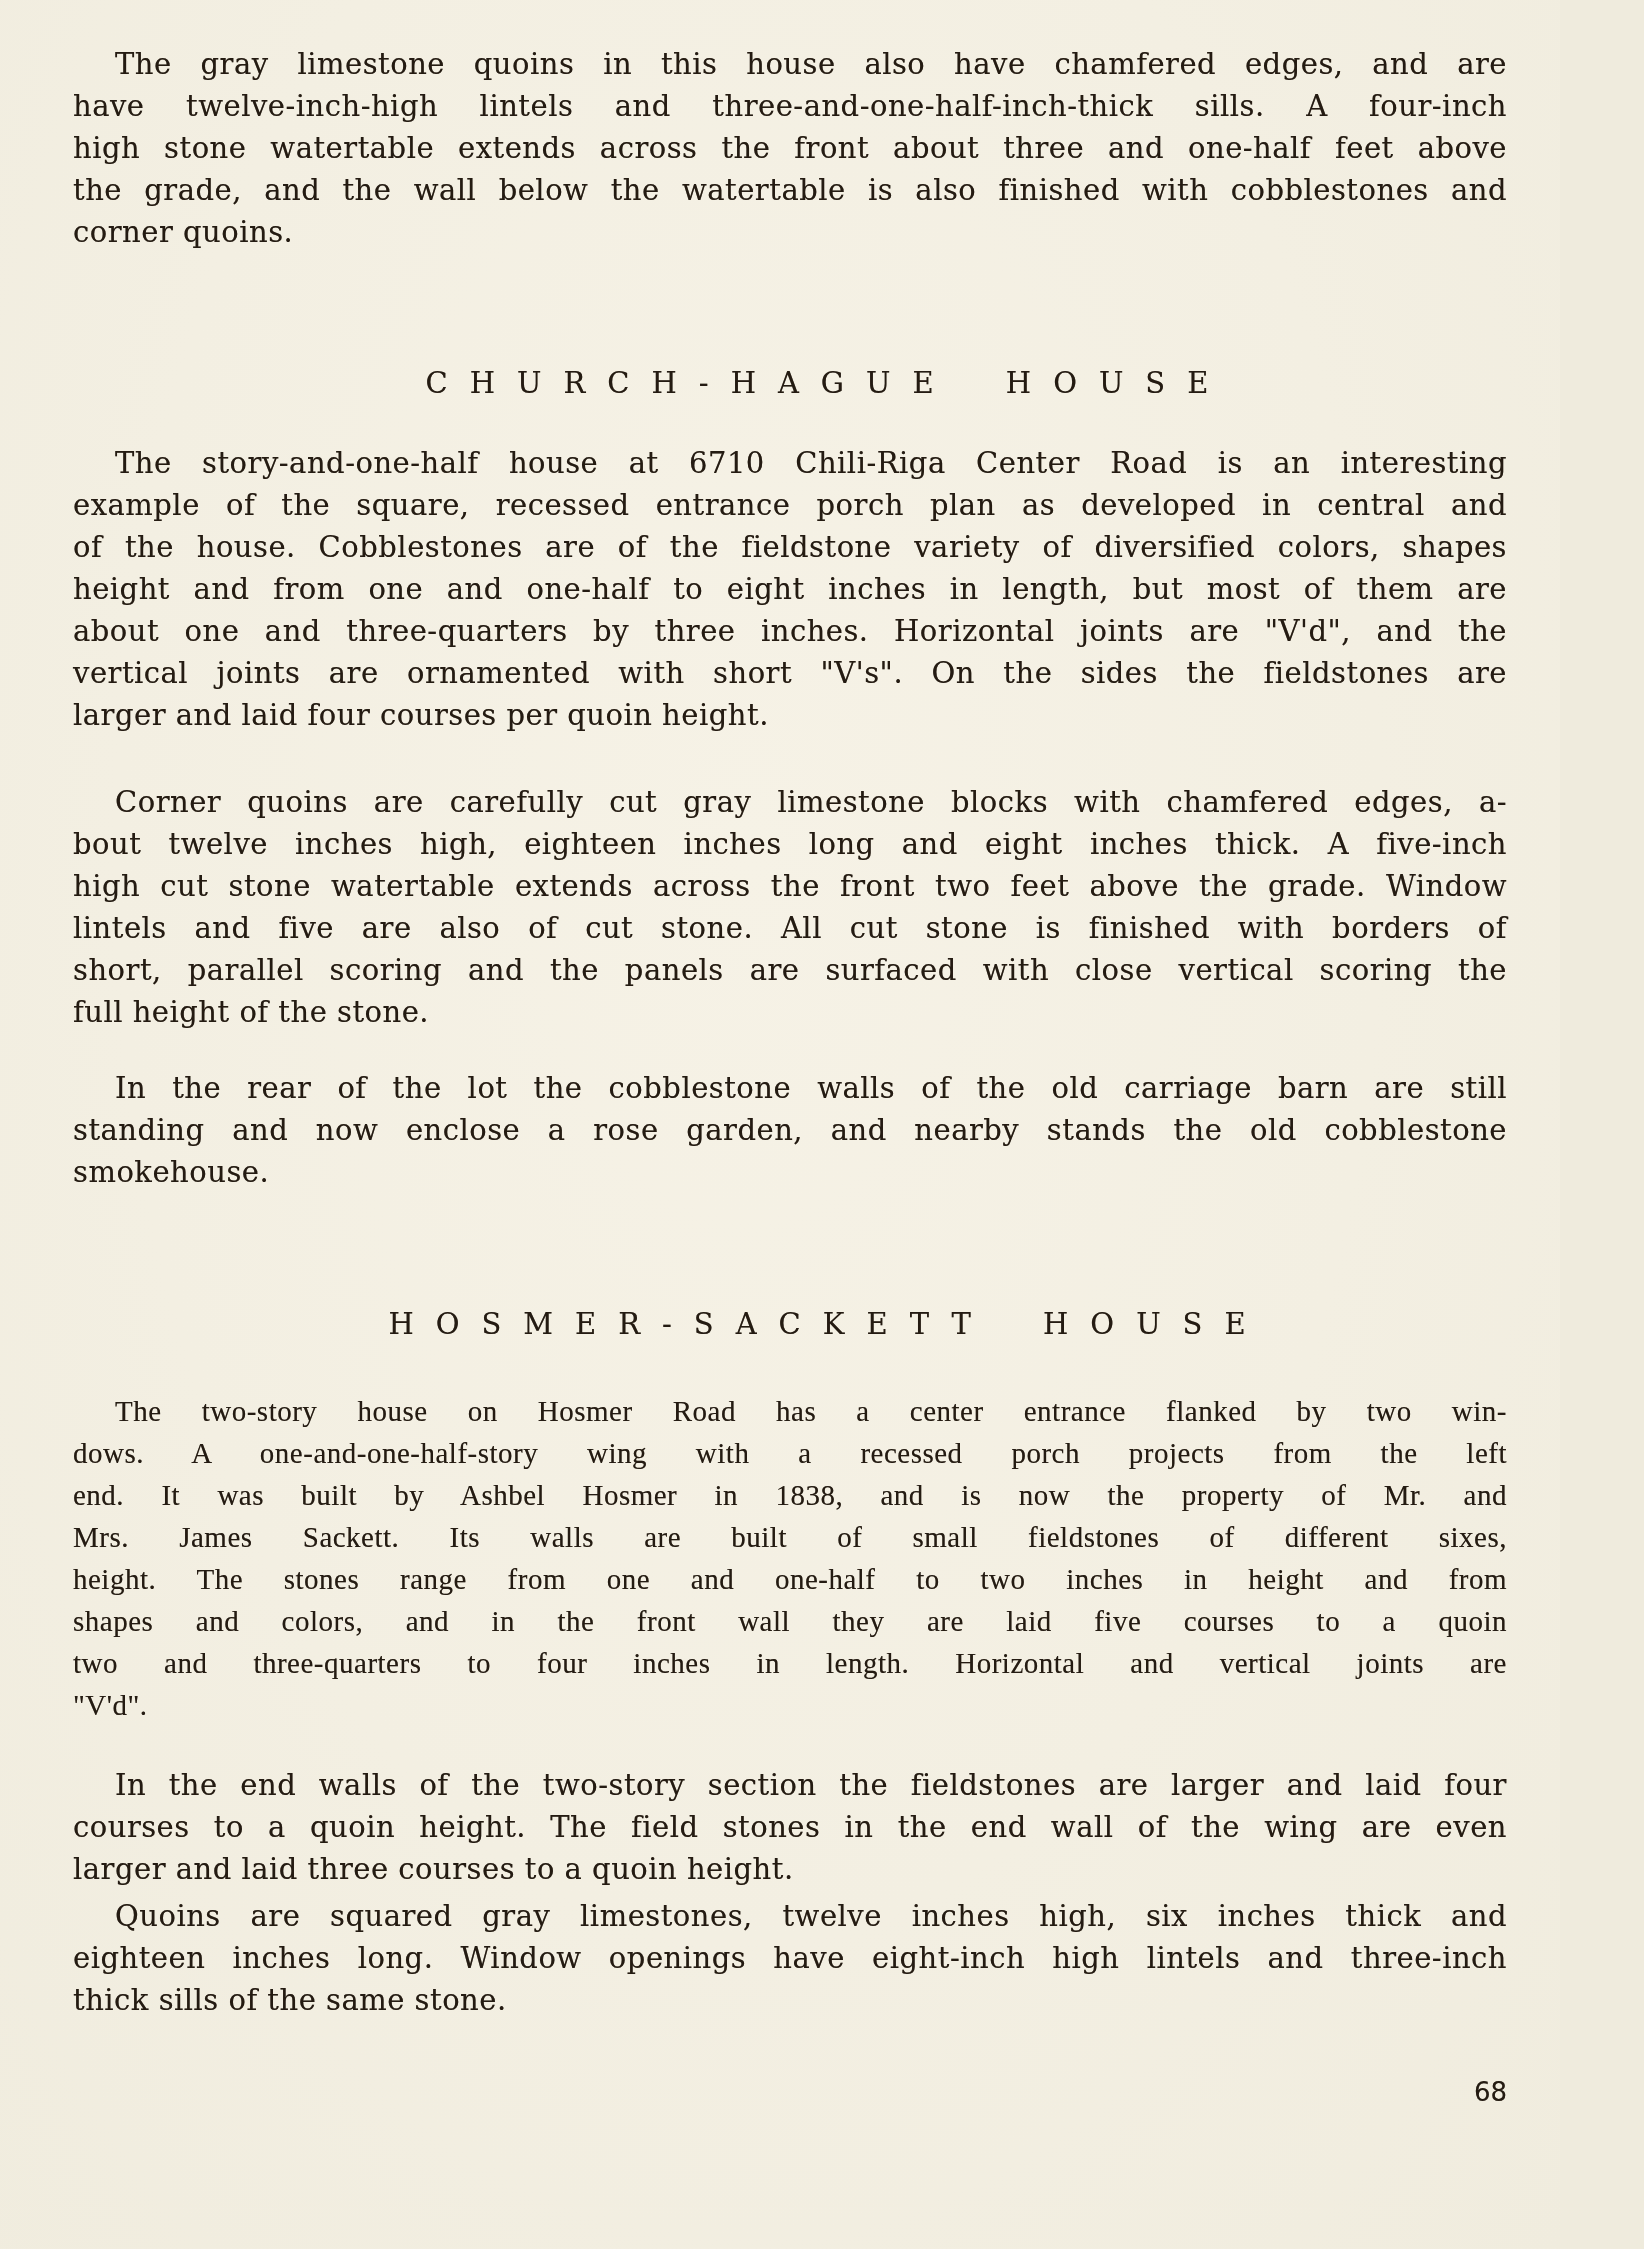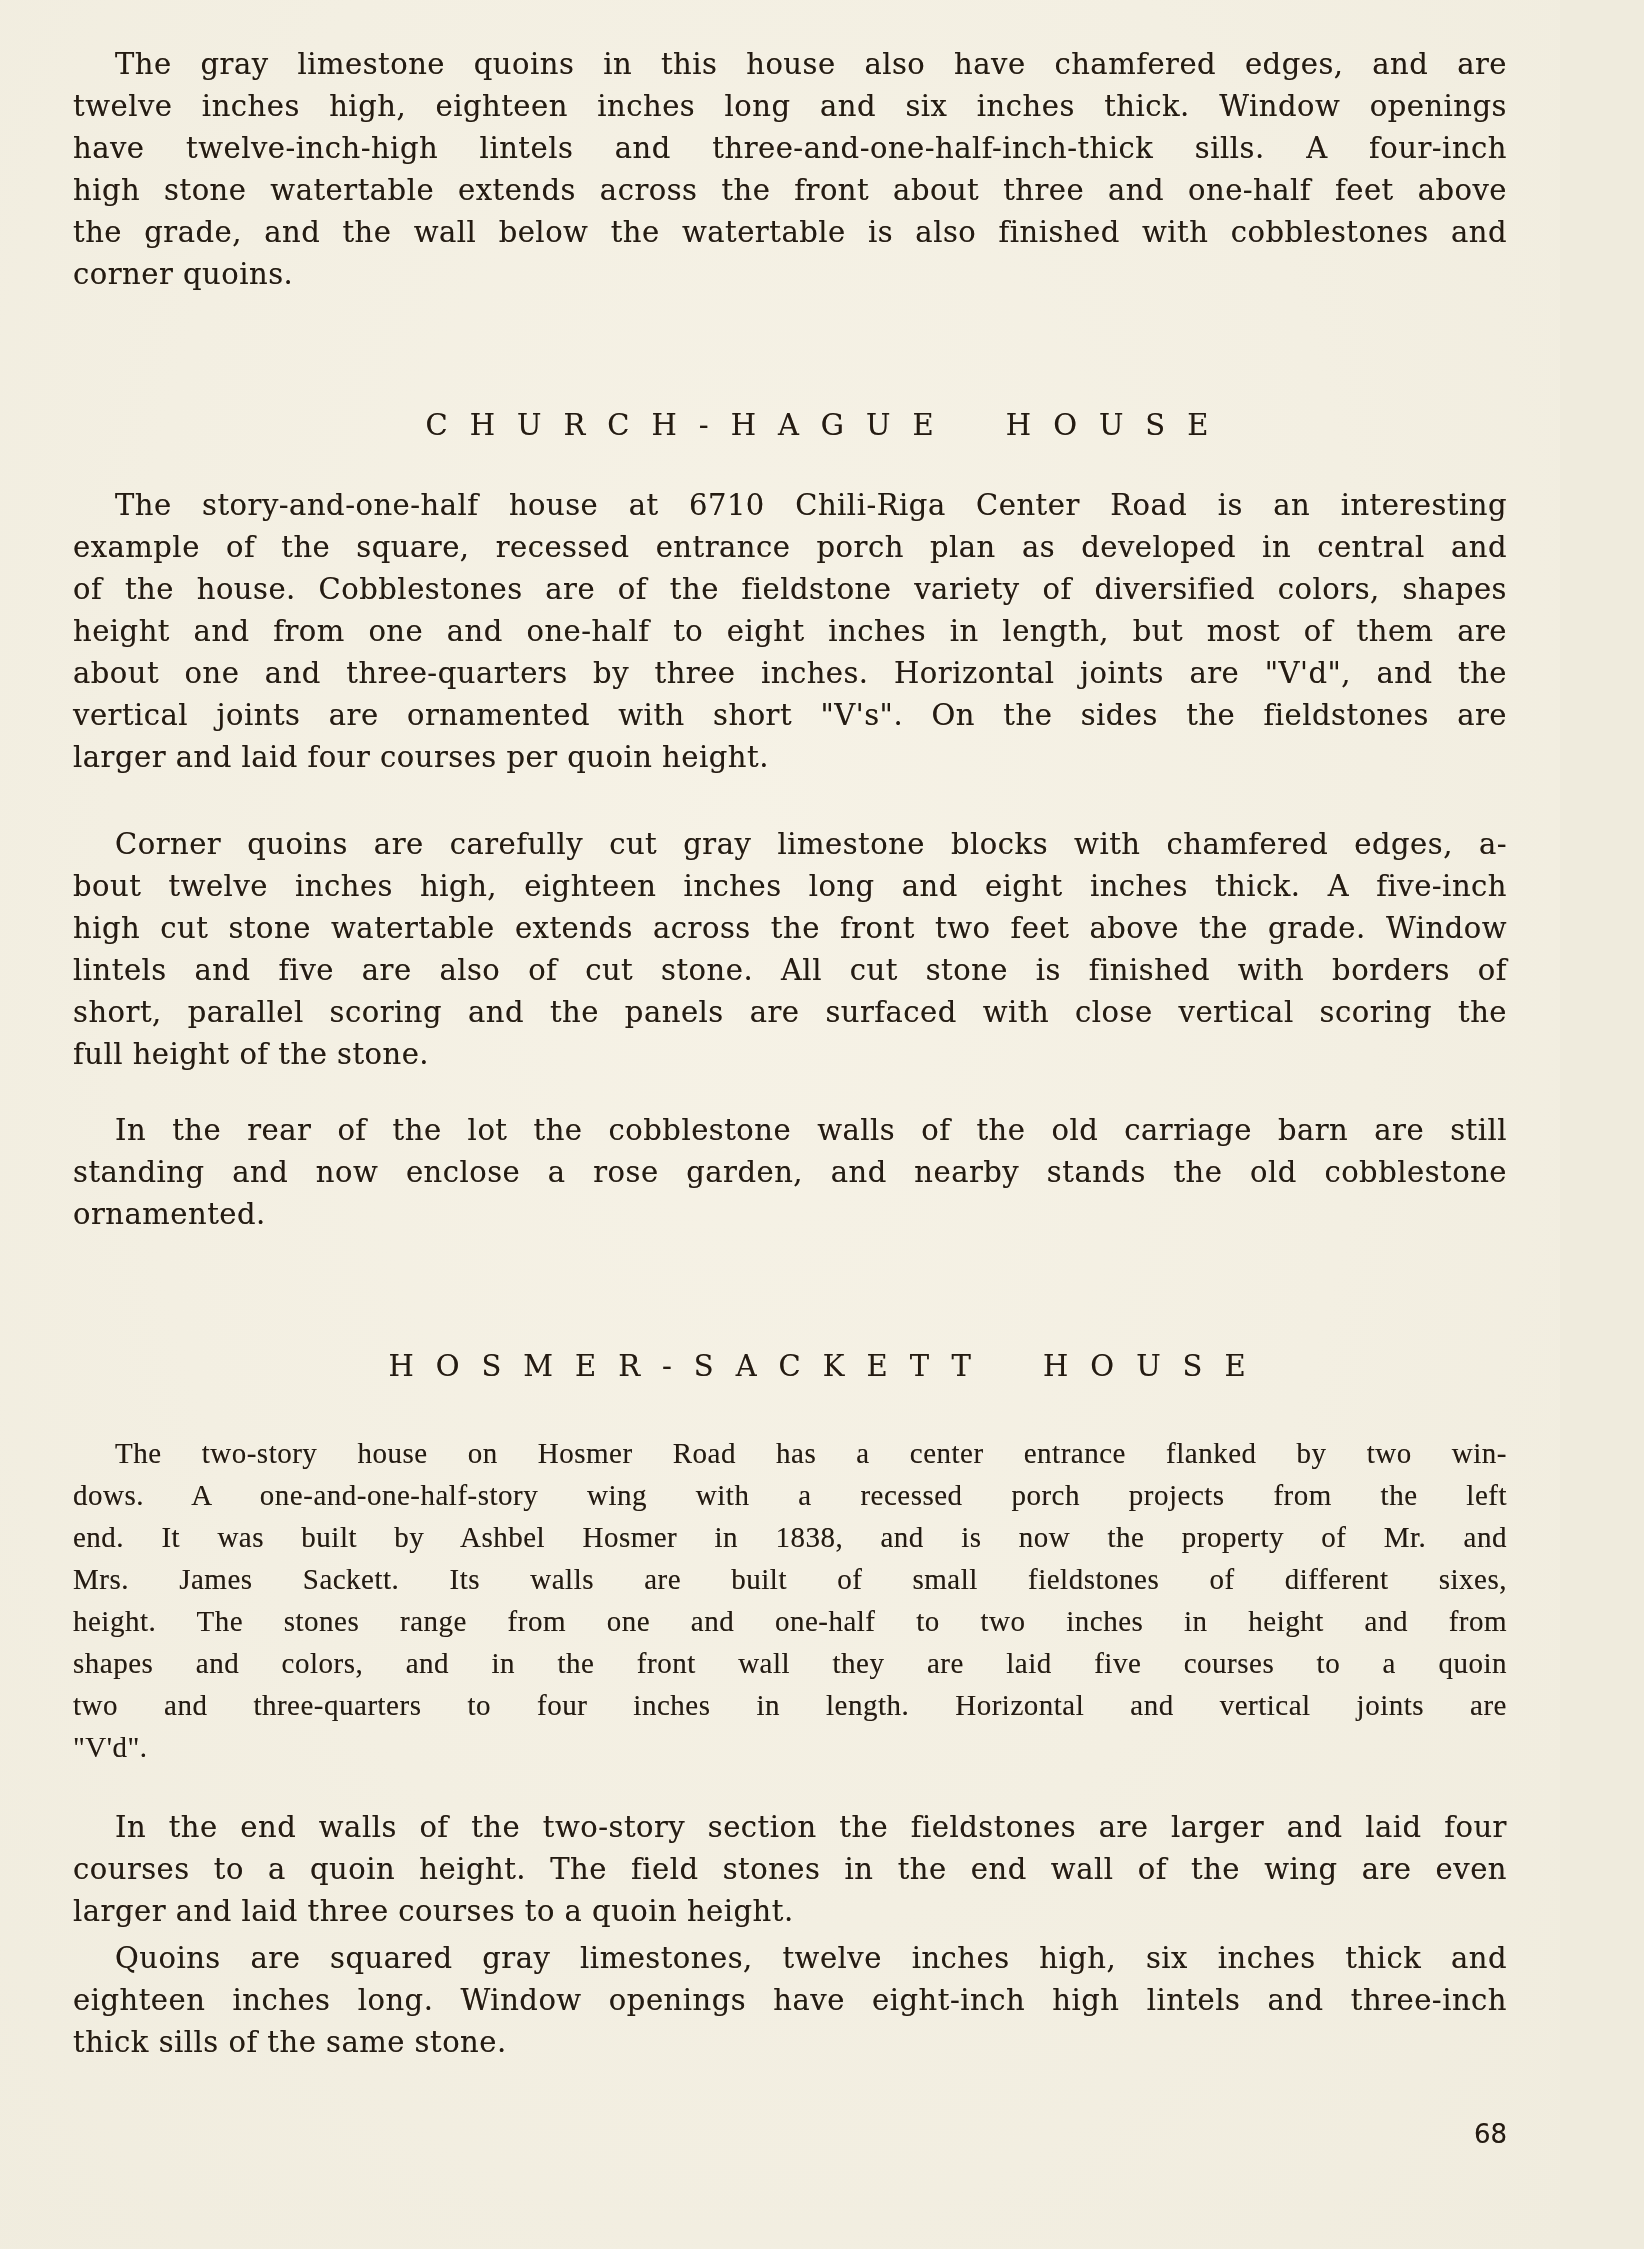--- a/index.html
+++ b/index.html
@@ -66,21 +66,20 @@
   }
 </style>
 </head>
 <body>
 
 <div class="page">
   <div class="text-block">
 
     <div class="para p1">
       <div class="line first">The gray limestone quoins in this house also have chamfered edges, and are</div>
-      <div class="line">twelve inches high, eighteen inches long and six inches thick. Window openings</div>
       <div class="line">have twelve-inch-high lintels and three-and-one-half-inch-thick sills. A four-inch</div>
       <div class="line">high stone watertable extends across the front about three and one-half feet above</div>
       <div class="line">the grade, and the wall below the watertable is also finished with cobblestones and</div>
       <div class="line last">corner quoins.</div>
     </div>
 
     <div class="heading h1">CHURCH-HAGUE HOUSE</div>
 
     <div class="para p2">
       <div class="line first">The story-and-one-half house at 6710 Chili-Riga Center Road is an interesting</div>
@@ -97,21 +96,21 @@
       <div class="line">bout twelve inches high, eighteen inches long and eight inches thick. A five-inch</div>
       <div class="line">high cut stone watertable extends across the front two feet above the grade. Window</div>
       <div class="line">lintels and five are also of cut stone. All cut stone is finished with borders of</div>
       <div class="line">short, parallel scoring and the panels are surfaced with close vertical scoring the</div>
       <div class="line last">full height of the stone.</div>
     </div>
 
     <div class="para p4">
       <div class="line first">In the rear of the lot the cobblestone walls of the old carriage barn are still</div>
       <div class="line">standing and now enclose a rose garden, and nearby stands the old cobblestone</div>
-      <div class="line last">ornamented.</div>
+      <div class="line last">smokehouse.</div>
     </div>
 
     <div class="heading h2">HOSMER-SACKETT HOUSE</div>
 
     <div class="para p5">
       <div class="line first">The two-story house on Hosmer Road has a center entrance flanked by two win-</div>
       <div class="line">dows. A one-and-one-half-story wing with a recessed porch projects from the left</div>
       <div class="line">end. It was built by Ashbel Hosmer in 1838, and is now the property of Mr. and</div>
       <div class="line">Mrs. James Sackett. Its walls are built of small fieldstones of different sixes,</div>
       <div class="line">height. The stones range from one and one-half to two inches in height and from</div>

